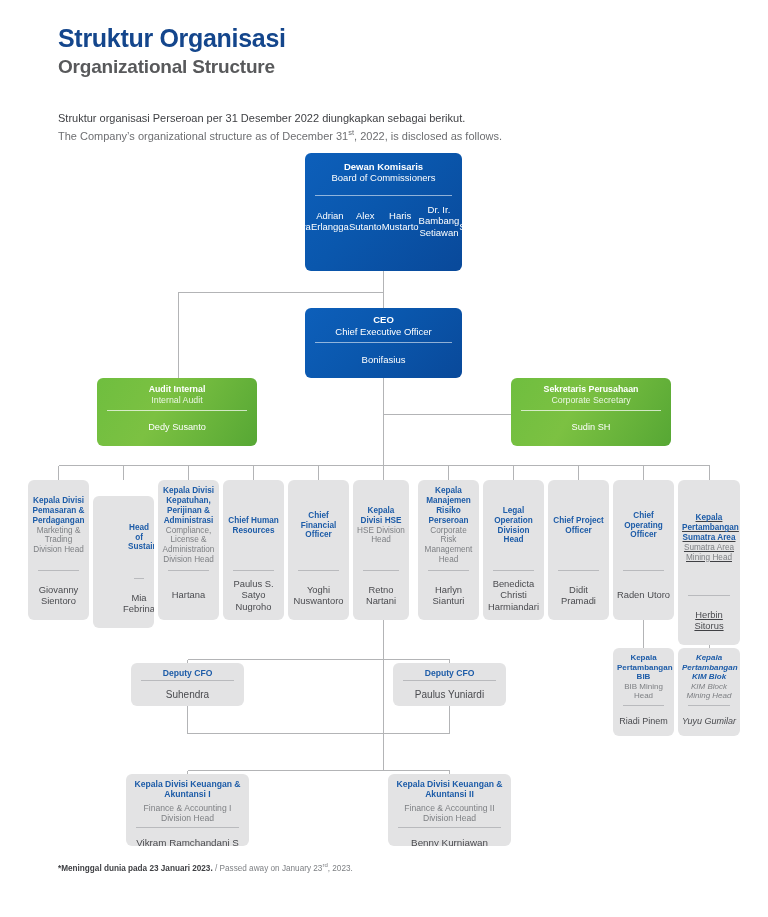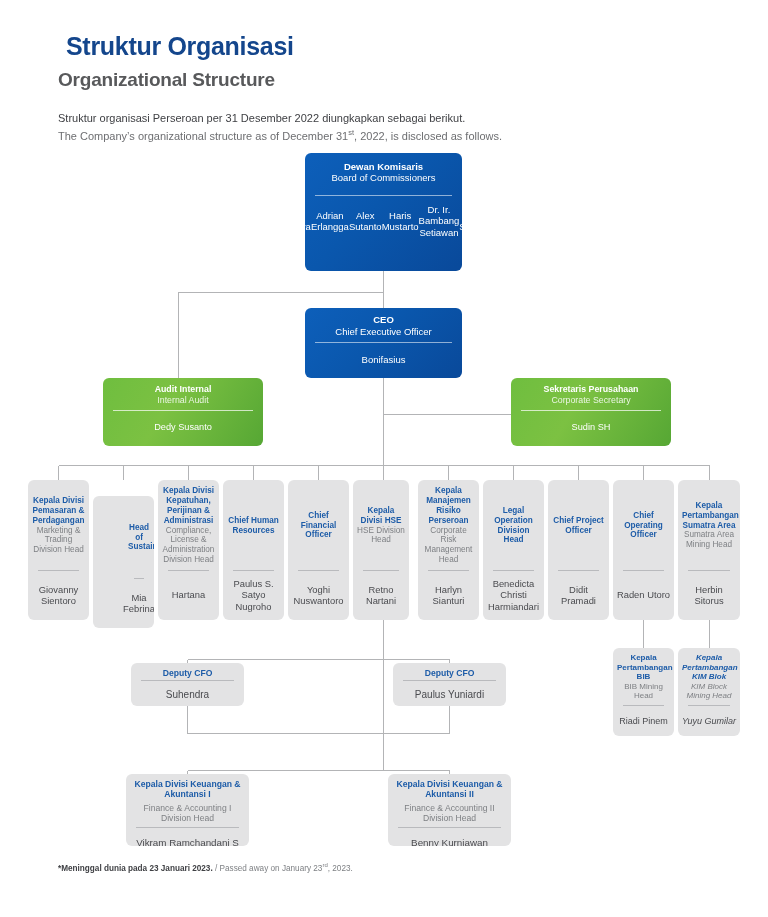--- a/index.html
+++ b/index.html
@@ -17,21 +17,21 @@
   }
 
   
   #header { position: absolute; left: 58px; top: 24px; }
   #title-id {
     font-size: 25px;
     font-weight: bold;
     color: #14468c;
     letter-spacing: -0.3px;
     line-height: 1.15;
-    margin: 8px;
+    margin: 0;
   }
   #title-en {
     font-size: 19px;
     font-weight: bold;
     color: #58595b;
     letter-spacing: -0.2px;
     line-height: 1.2;
     margin: 3px 0 0 0;
   }
 
@@ -227,21 +227,21 @@
     <div class="titles">
       <div class="t-id">CEO</div>
       <div class="t-en">Chief Executive Officer</div>
     </div>
     <div class="rule"></div>
     <div class="name-wrap" style="height:26px;">
       <div class="nm">Bonifasius</div>
     </div>
   </div>
 
-  <div class="node green sz-green" style="left:103px; top:378px; width:160px; height:68px;">
+  <div class="node green sz-green" style="left:97px; top:378px; width:160px; height:68px;">
     <div class="titles">
       <div class="t-id">Audit Internal</div>
       <div class="t-en">Internal Audit</div>
     </div>
     <div class="rule"></div>
     <div class="name-wrap" style="height:26px;">
       <div class="nm">Dedy Susanto</div>
     </div>
   </div>
 
@@ -359,21 +359,21 @@
     <div class="titles">
       <div class="t-id">Chief Operating Officer</div>
 
     </div>
     <div class="rule"></div>
     <div class="name-wrap" style="height:40px;">
       <div class="nm">Raden Utoro</div>
     </div>
   </div>
 
-  <div class="node grey sz-div" style="left:678px; top:480px; width:62px; height:140px;">
+  <div class="node grey sz-div" style="left:678px; top:480px; width:62px; height:165px;text-decoration:underline;">
     <div class="titles">
       <div class="t-id">Kepala Pertambangan Sumatra Area</div>
       <div class="t-en">Sumatra Area Mining Head</div>
     </div>
     <div class="rule"></div>
     <div class="name-wrap" style="height:40px;">
       <div class="nm">Herbin Sitorus</div>
     </div>
   </div>
 

